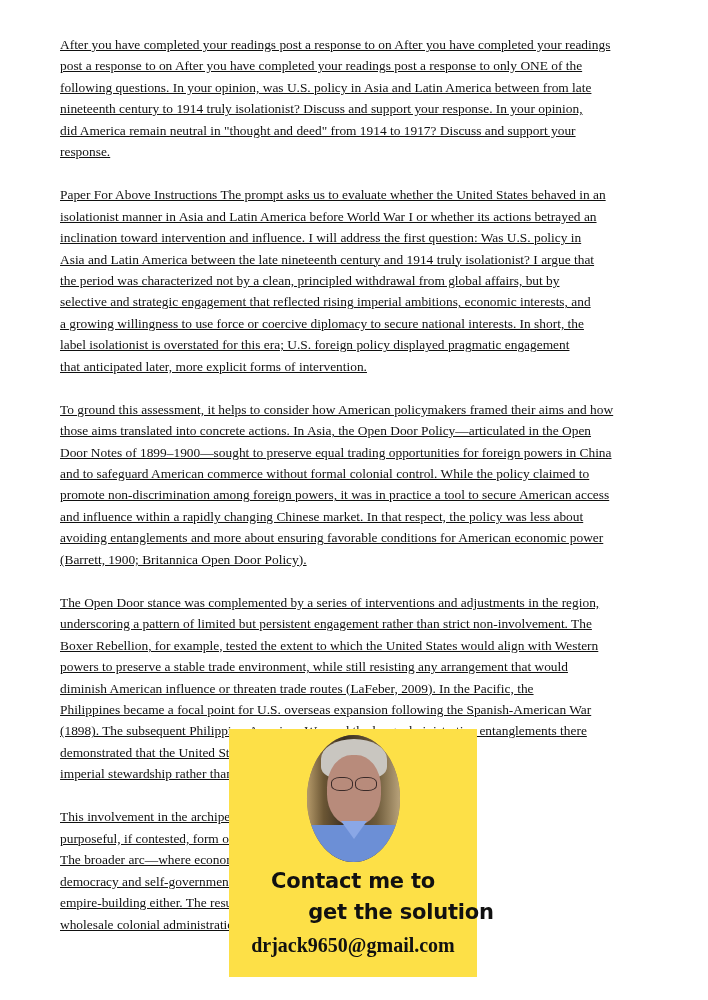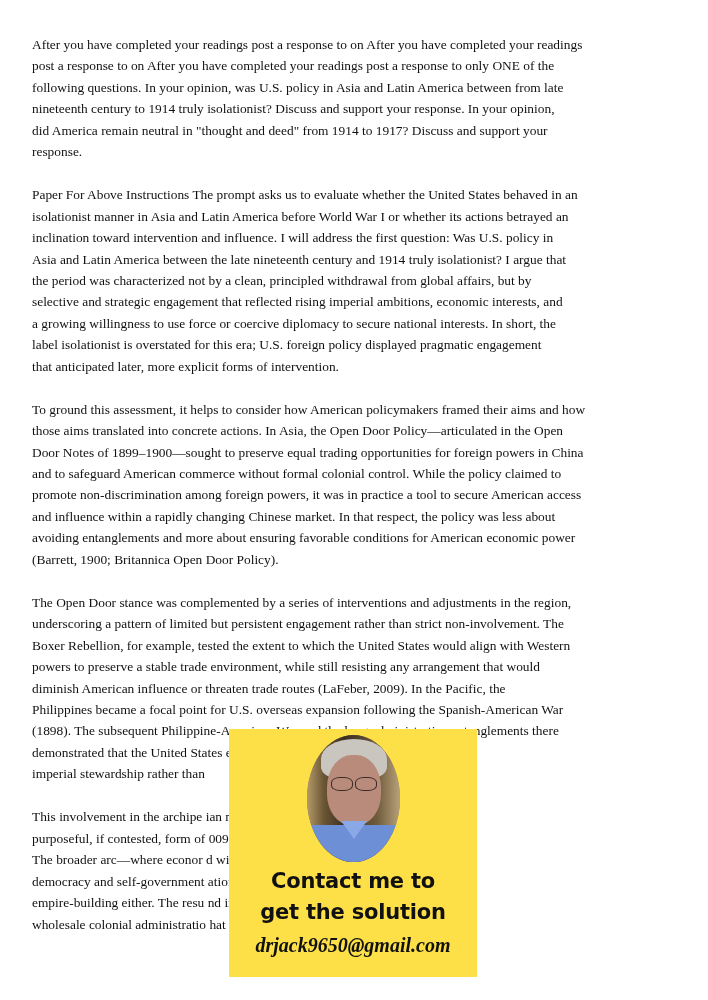--- a/index.html
+++ b/index.html
@@ -8,27 +8,28 @@
       background: #ffffff;
     }
     body {
       width: 708px;
       height: 1000px;
       position: relative;
       overflow: hidden;
     }
     .page {
       position: absolute;
-      left: 32px;
+      left: 60px;
       top: 34px;
       width: 600px;
       font-family: "Liberation Serif", "DejaVu Serif", serif;
       font-size: 13.4px;
       line-height: 21.45px;
       color: #111111;
+      text-decoration: underline;
     }
     .para {
       margin: 0 0 21.45px 0;
       white-space: pre-line;
     }
     .promo {
       position: absolute;
       left: 229px;
       top: 729px;
       width: 248px;
@@ -79,32 +80,31 @@
       left: 0;
       width: 248px;
       text-align: center;
       font-family: "DejaVu Sans", "Liberation Sans", sans-serif;
       font-weight: bold;
       font-size: 21px;
       color: #111111;
       letter-spacing: -0.2px;
     }
     .cta-1 { top: 140px; }
-    .cta-2 { top: 171px; }
+    .cta-2 { top: 171px; padding-left: 48px; }
     .email {
       position: absolute;
       left: 0;
       top: 205px;
       width: 248px;
       text-align: center;
       font-family: "Liberation Serif", "DejaVu Serif", serif;
       font-weight: bold;
       font-size: 20px;
       color: #111111;
-      font-style: italic;
     }
   </style>
 </head>
 <body>
 
 <div class="page">
   <p class="para">After you have completed your readings post a response to on After you have completed your readings
 post a response to on After you have completed your readings post a response to only ONE of the
 following questions. In your opinion, was U.S. policy in Asia and Latin America between from late
 nineteenth century to 1914 truly isolationist? Discuss and support your response. In your opinion,

